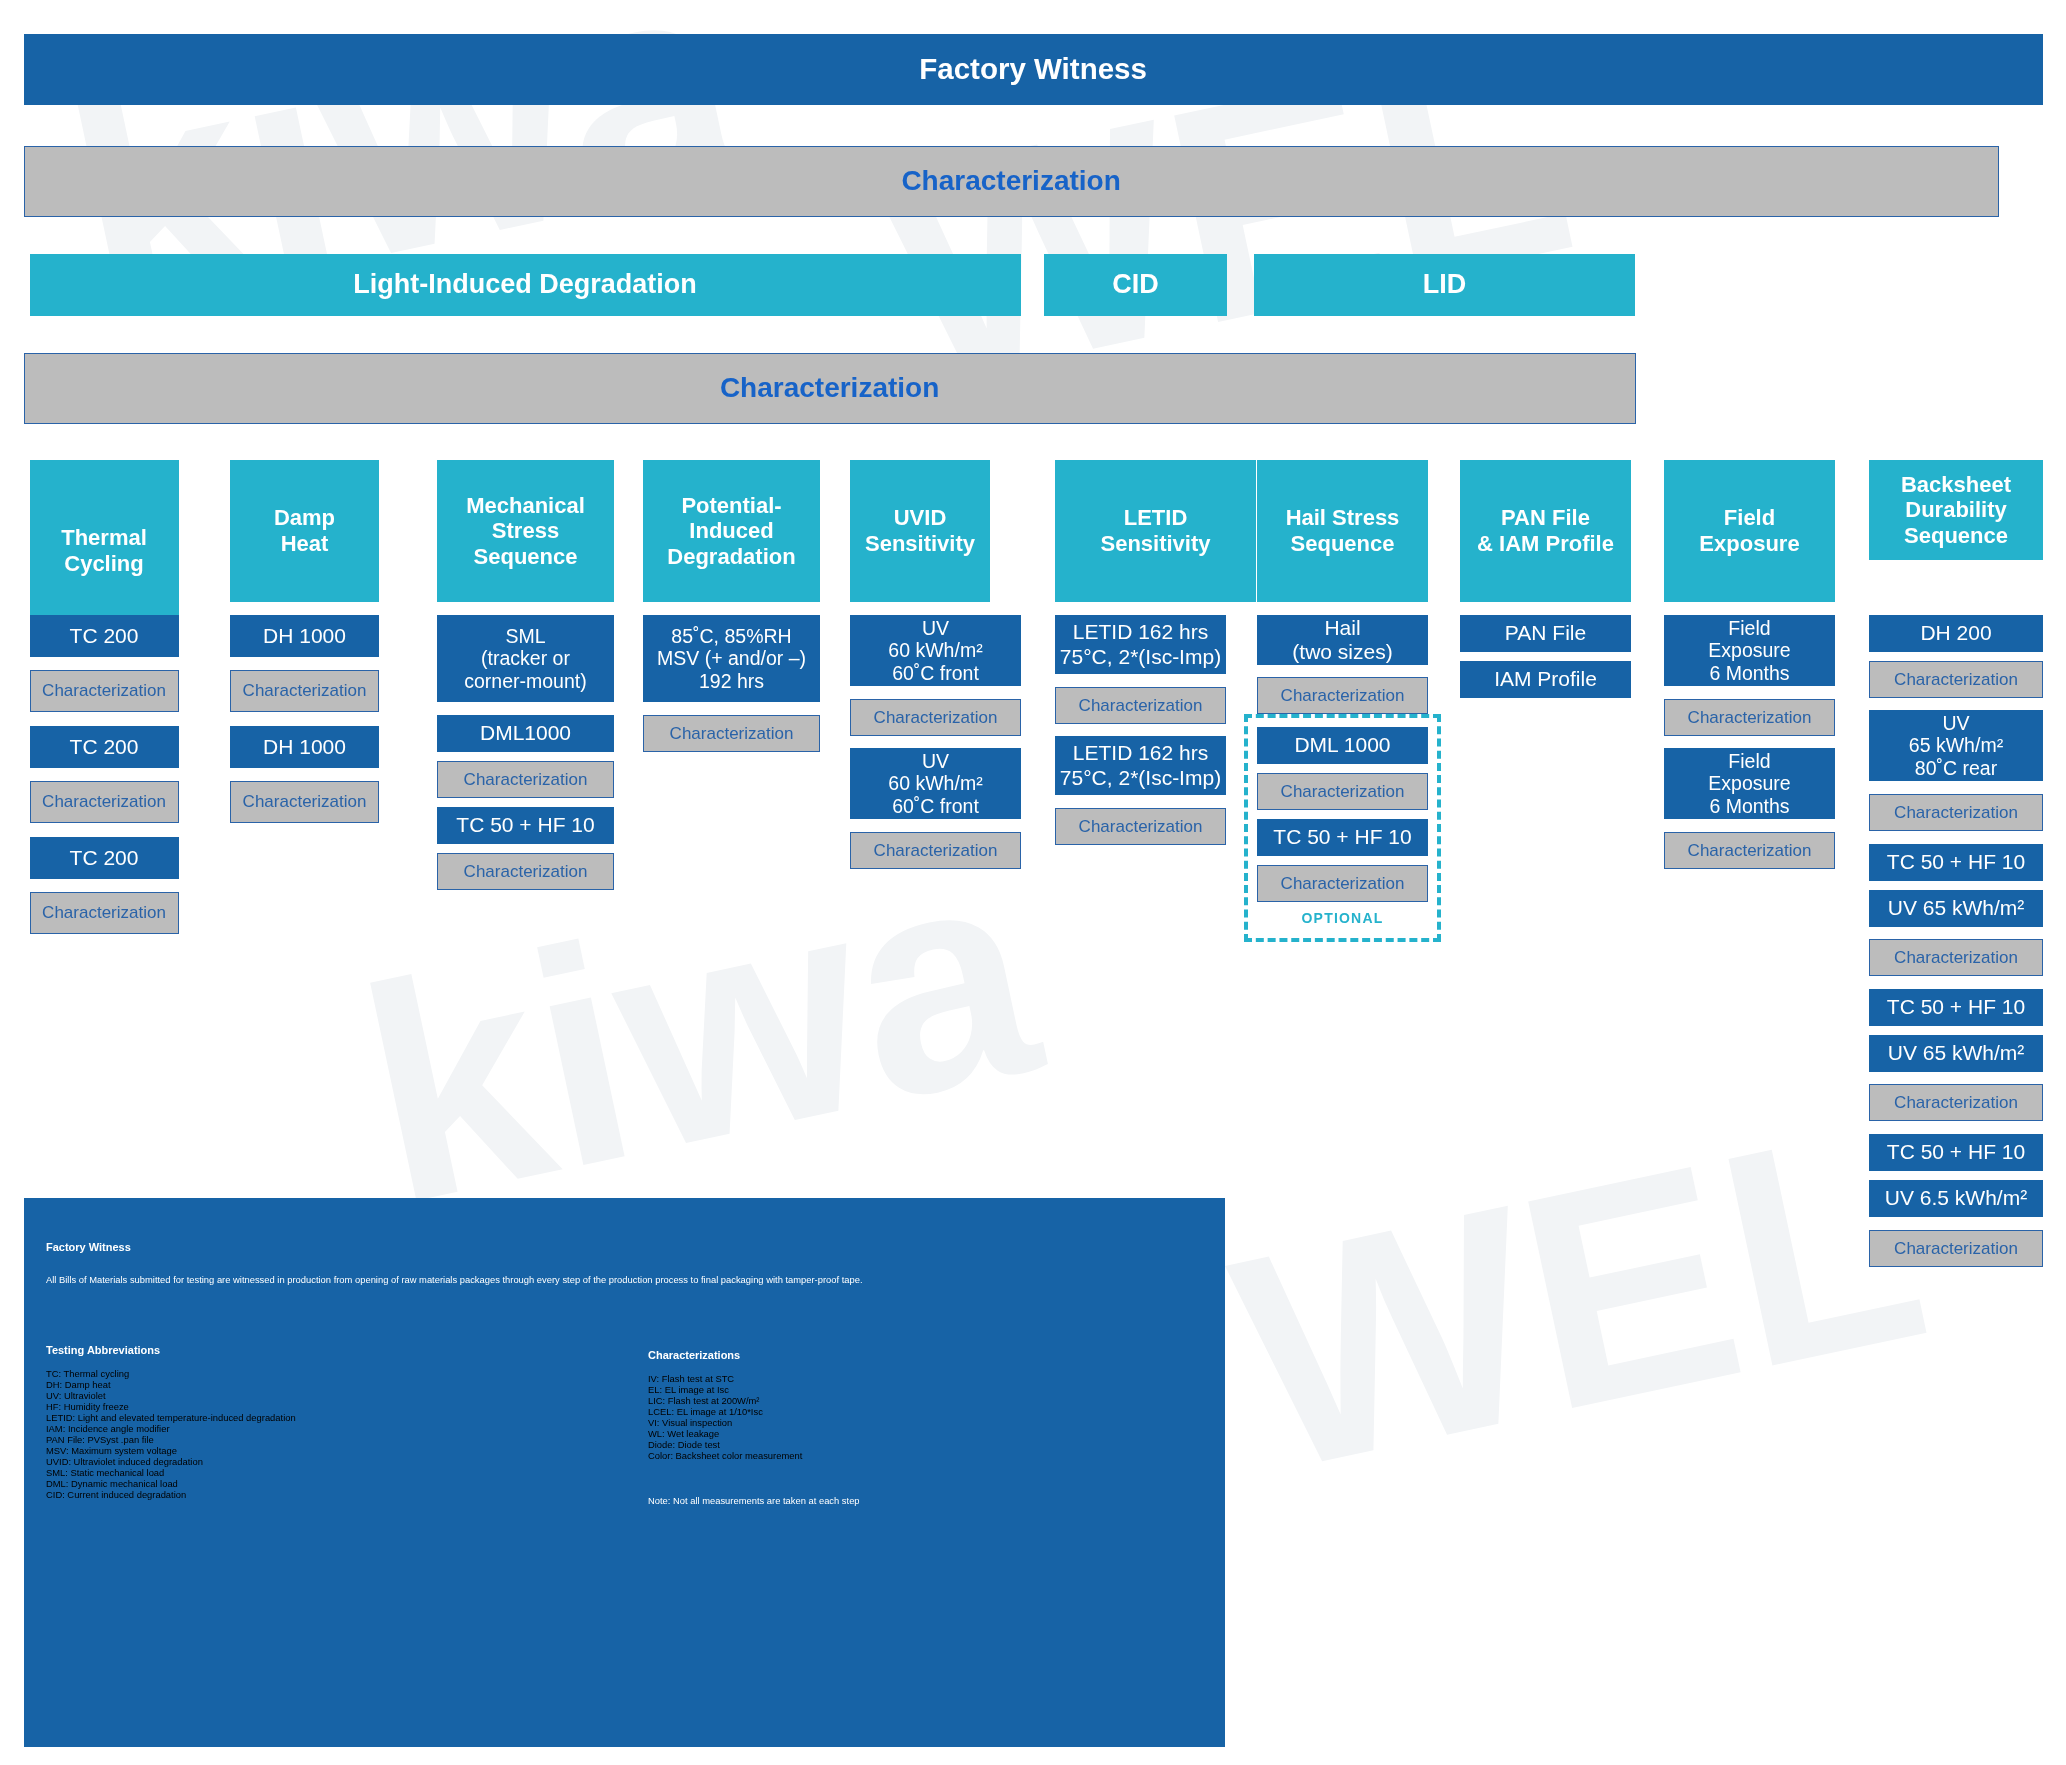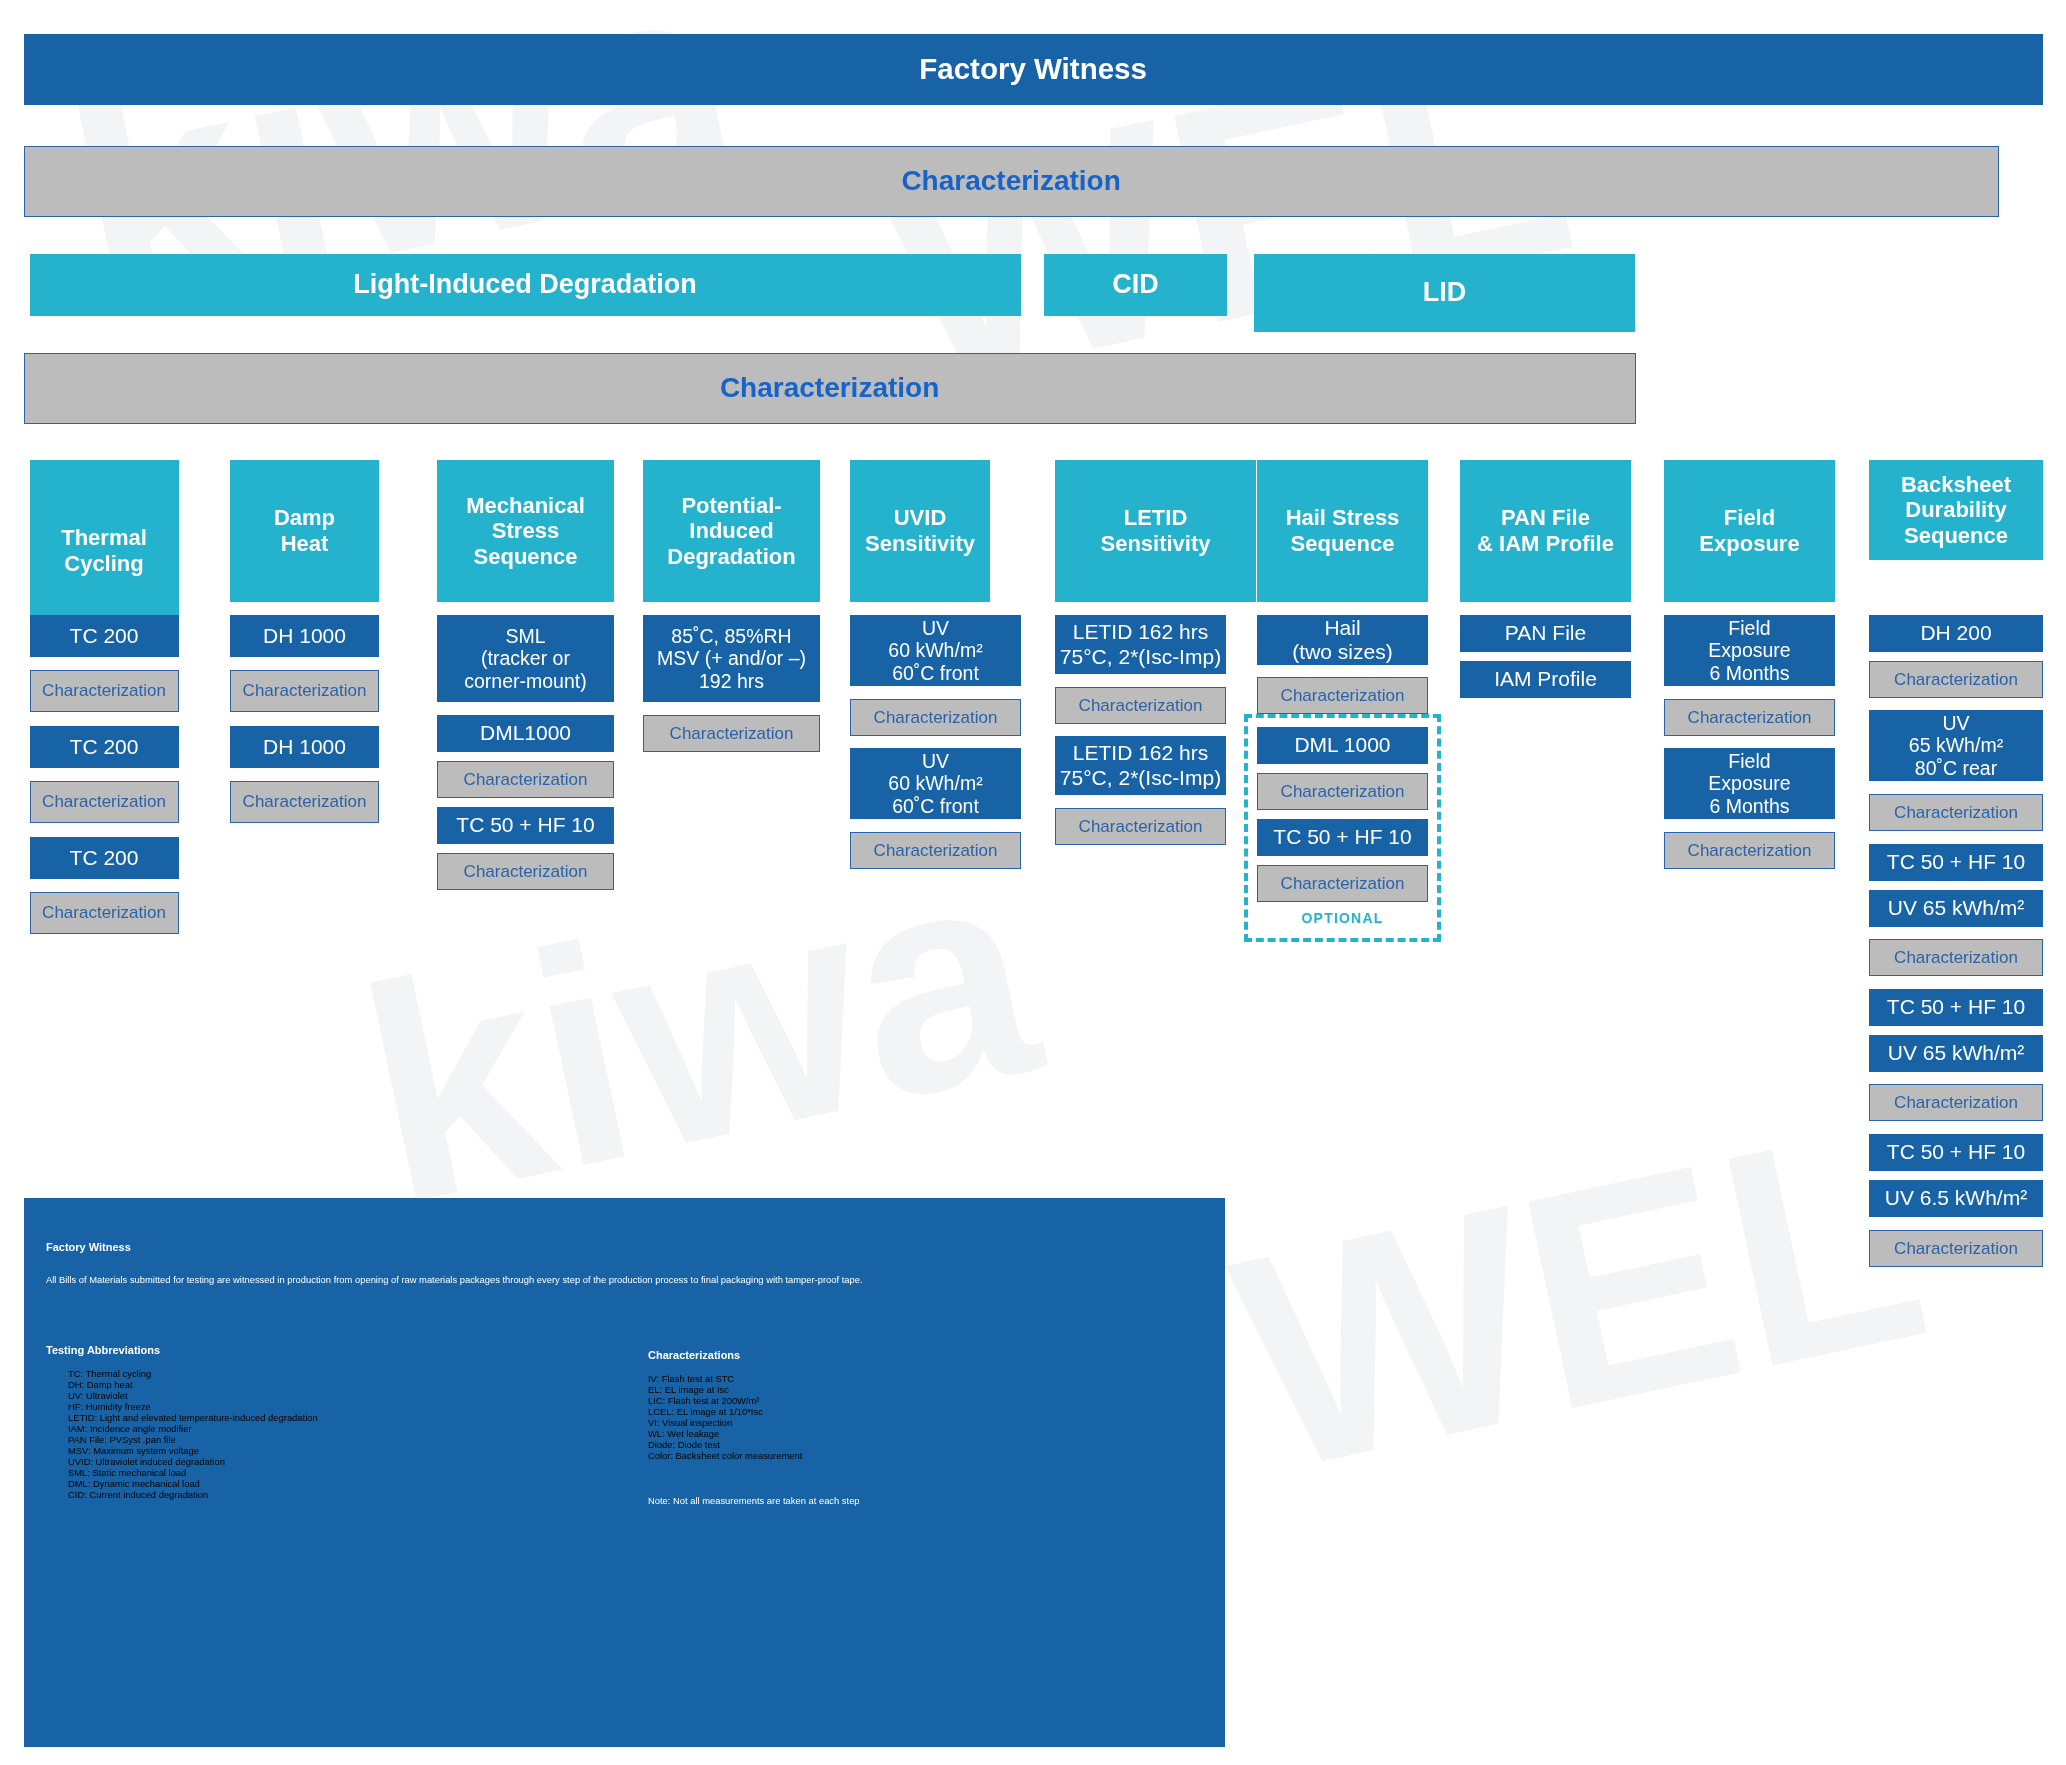--- a/index.html
+++ b/index.html
@@ -86,21 +86,21 @@
   <div class="box bar-grey" style="left:23.6px;top:146px;width:1975px;height:71px;">
     <span>Characterization</span>
   </div>
 
   <div class="box bar-teal" style="left:29.5px;top:254px;width:991px;height:62px;">
     <span>Light-Induced Degradation</span>
   </div>
   <div class="box bar-teal" style="left:1044px;top:254px;width:183px;height:62px;">
     <span>CID</span>
   </div>
-  <div class="box bar-teal" style="left:1254px;top:254px;width:381px;height:78px;">
+  <div class="box bar-teal" style="left:1254px;top:254px;width:381px;height:62px;">
     <span>LID</span>
   </div>
 
   <div class="box bar-grey" style="left:23.6px;top:353px;width:1612px;height:71px;">
     <span>Characterization</span>
   </div>
 
   <div id="columns-layer">
       <div class="box col-head" style="left:29.5px;top:460px;width:149px;height:181px;">
         <span>Thermal</span>
@@ -318,21 +318,21 @@
 
   <div class="panel" style="left:23.6px;top:1198px;width:1201px;height:549px;"></div>
 
   <div style="position:absolute;left:46px;top:1230px;width:1121px;">
     <h3 style="color:#fff;">Factory Witness</h3>
     <p style="color:#fff;margin-top:21px;width:1038px;">All Bills of Materials submitted for testing are witnessed in production from opening of raw materials packages through every step of the production process to final packaging with tamper-proof tape.</p>
   </div>
 
   <div class="col-a">
     <h3 style="color:#fff;">Testing Abbreviations</h3>
-    <div id="abbrev-list" style="margin-top:11.8px;margin-left:22px;">
+    <div id="abbrev-list" style="margin-top:11.8px;">
         <div class="li">TC: Thermal cycling</div>
         <div class="li">DH: Damp heat</div>
         <div class="li">UV: Ultraviolet</div>
         <div class="li">HF: Humidity freeze</div>
         <div class="li">LETID: Light and elevated temperature-induced degradation</div>
         <div class="li">IAM: Incidence angle modifier</div>
         <div class="li">PAN File: PVSyst .pan file</div>
         <div class="li">MSV: Maximum system voltage</div>
         <div class="li">UVID: Ultraviolet induced degradation</div>
         <div class="li">SML: Static mechanical load</div>

